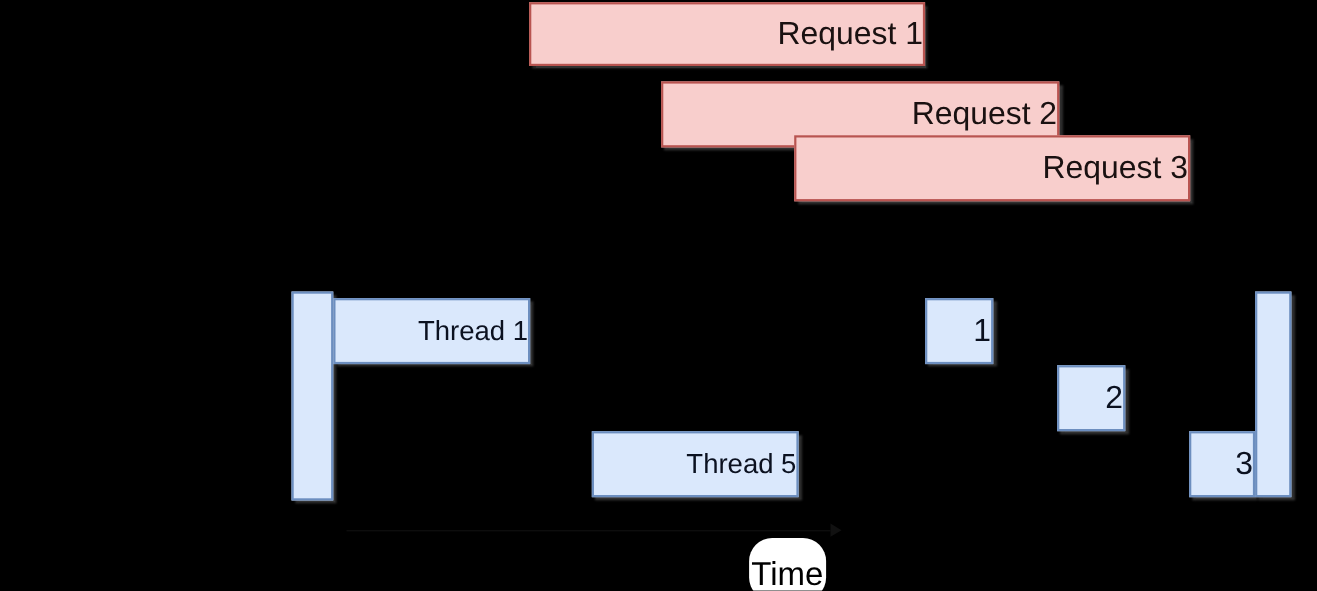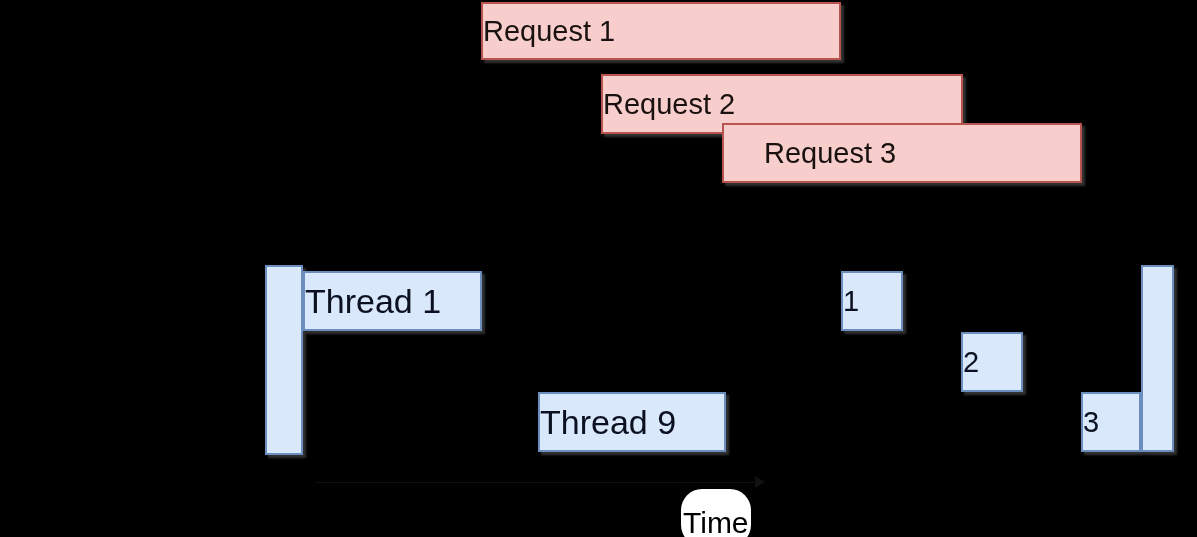--- a/index.html
+++ b/index.html
@@ -15,40 +15,40 @@
     overflow: hidden;
     font-family: "Liberation Sans", sans-serif;
   }
 
   
   .node {
     position: absolute;
     box-sizing: border-box;
     display: flex;
     align-items: center;
-    justify-content: flex-start;
+    justify-content: flex-end;
     line-height: 1;
     white-space: nowrap;
     box-shadow: 3px 3px 2px rgba(90, 90, 90, 0.55);
   }
 
   
   .req-box {
     background: #f8cecc;
     border: 2px solid #b85450;
     color: #1a1111;
     font-size: 29px;
   }
 
   
   .thr-box {
     background: #dae8fc;
     border: 2px solid #6c8ebf;
     color: #0b1120;
-    font-size: 34px;
+    font-size: 25px;
   }
 
   
   .num-box {
     background: #dae8fc;
     border: 2px solid #6c8ebf;
     color: #0b1120;
     font-size: 29px;
   }
 
@@ -112,21 +112,21 @@
   <div class="faint-label" style="left:700px; top:196px;"></div>
 
   <div class="node bar" style="left:265px; top:265px; width:38px; height:190px;"></div>
 
   <div class="node thr-box" style="left:303px; top:271px; width:179px; height:60px;">
     <span>Thread 1</span>
   </div>
 
 
   <div class="node thr-box" style="left:538px; top:392px; width:188px; height:60px;">
-    <span>Thread 9</span>
+    <span>Thread 5</span>
   </div>
 
   <div class="node num-box" style="left:841px; top:271px; width:62px; height:60px;">
     <span>1</span>
   </div>
 
   <div class="node num-box" style="left:961px; top:332px; width:62px; height:60px;">
     <span>2</span>
   </div>
 

